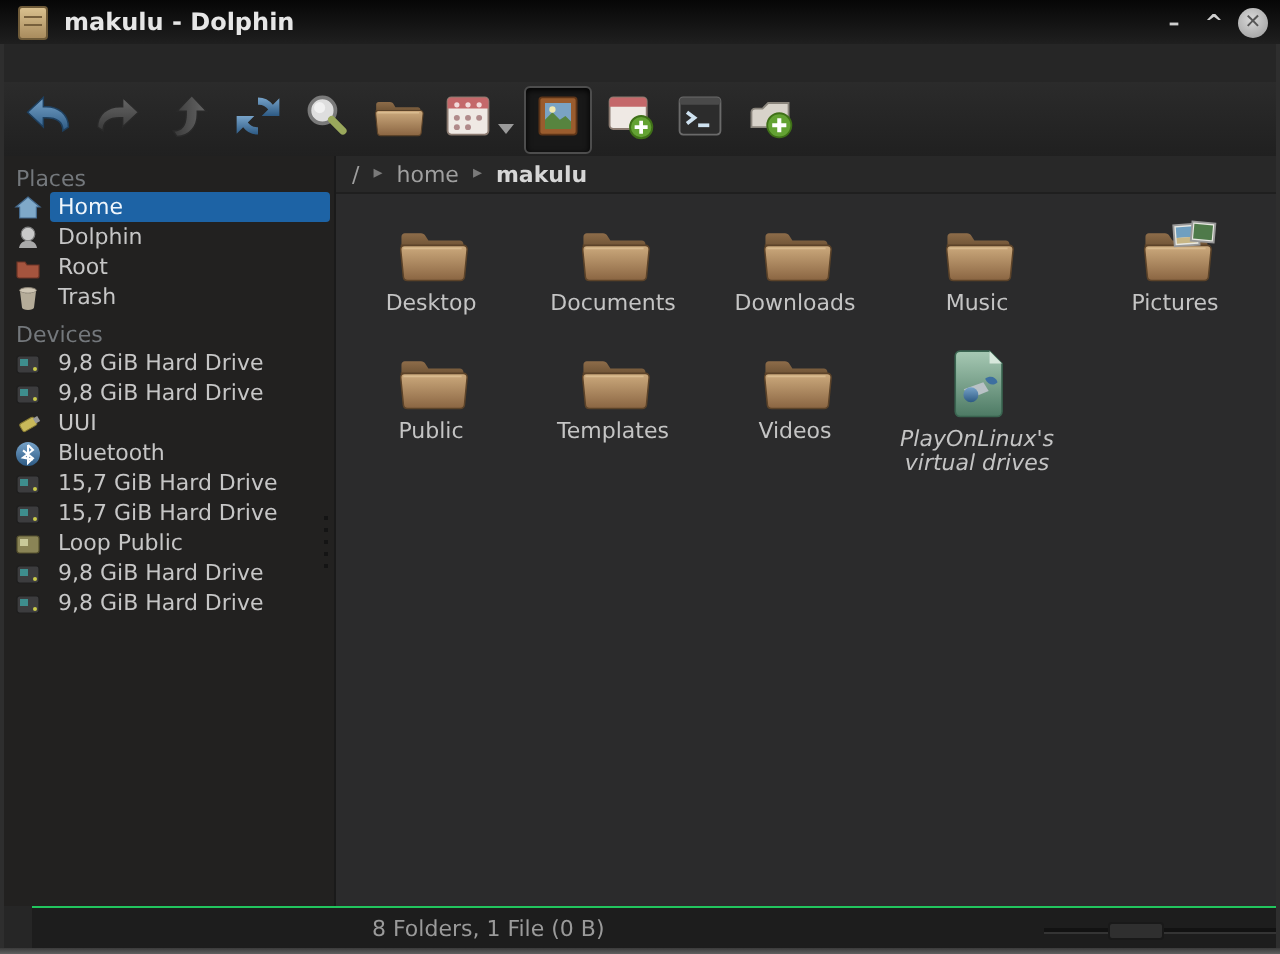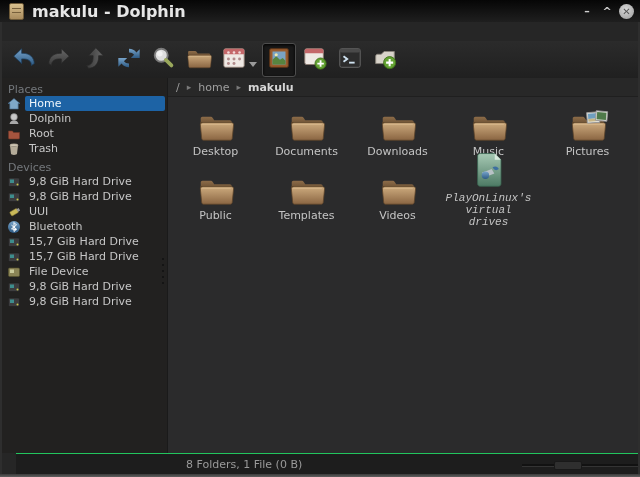--- a/index.html
+++ b/index.html
@@ -7,21 +7,21 @@
     position:relative;width:640px;height:477px;overflow:hidden;
     font-family:"DejaVu Sans","Liberation Sans",sans-serif;
     background:#262626;color:#c8c8c8;font-size:11px;
   }
   
   .titlebar{position:absolute;left:0;top:0;width:640px;height:22px;
     background:linear-gradient(#060606,#1f1f1f);display:flex;align-items:center;}
   .titlebar .app-icon{width:13px;height:15px;margin:0 8px 0 9px;border-radius:2px;
     background:linear-gradient(#d9c08e,#a98c5e);border:1px solid #6e5a38;position:relative;}
   .titlebar .app-icon:before{content:"";position:absolute;left:2px;right:2px;top:4px;height:1px;background:#77603c;box-shadow:0 4px 0 #77603c;}
-  .title-text{color:#e6e6e6;font-weight:bold;font-size:16px;}
+  .title-text{color:#e6e6e6;font-weight:bold;font-size:12px;}
   .win-buttons{position:absolute;right:6px;top:0;height:22px;display:flex;align-items:center;gap:4px;}
   .wbtn{width:16px;height:16px;display:flex;align-items:center;justify-content:center;
     color:#cfcfcf;font-weight:bold;font-size:11px;cursor:default;}
   .wbtn.close{background:radial-gradient(circle at 45% 38%,#d8d8d8,#9a9a9a);border-radius:50%;
     width:15px;height:15px;color:#555;font-size:10px;line-height:15px;}
   
   .menubar{position:absolute;left:0;top:22px;width:640px;height:18px;background:#1e1e1e;
     display:flex;align-items:center;border-bottom:1px solid #181818;}
   .menu-item{color:#9a9a9a;padding:0 11px;height:18px;line-height:18px;}
   .menu-item u{text-decoration:underline;}
@@ -291,21 +291,21 @@
             </span>
             <span class="slabel">15,7 GiB Hard Drive</span>
           </div>
           <div class="side-row">
             <span class="sicon">
               <svg viewBox="0 0 14 14" width="14" height="14" xmlns="http://www.w3.org/2000/svg">
                 <rect x="1.5" y="3" width="11" height="8.5" rx="1.2" fill="#8a8456" stroke="#57522e" stroke-width="0.6"></rect>
                 <rect x="3" y="4.5" width="4" height="3.5" fill="#c9c99a"></rect>
               </svg>
             </span>
-            <span class="slabel">File Device</span>
+            <span class="slabel">Loop Public</span>
           </div>
           <div class="side-row">
             <span class="sicon">
               <svg viewBox="0 0 14 14" width="14" height="14" xmlns="http://www.w3.org/2000/svg">
                 <rect x="1.5" y="3" width="11" height="8.5" rx="1.2" fill="#3c3c3e" stroke="#1e1e1e" stroke-width="0.6"></rect>
                 <rect x="3" y="4.5" width="4" height="3.5" fill="#3e8d8d"></rect>
                 <circle cx="10.5" cy="9.5" r="1" fill="#c9c94a"></circle>
               </svg>
             </span>
             <span class="slabel">9,8 GiB Hard Drive</span>
@@ -421,21 +421,21 @@
             <div class="cell" style="left: 182px; top: 66px;">
               <div class="icn">
                 <svg viewBox="0 0 44 34" width="42" height="33" xmlns="http://www.w3.org/2000/svg">
                   <path d="M6 8.5c0-1 .8-1.8 1.8-1.8h8.4c1 0 1.9.5 2.4 1.4l1.5 2.4h16.4c1.1 0 2 .9 2 2v1.5H6z" fill="url(#gFolderBack)"></path>
  <path d="M5.6 13h32.8c1.2 0 2.1 1 2 2.2l-1.4 14.3c-.1 1-1 1.9-2.1 1.9H9.1c-1.1 0-2-.8-2.1-1.9L5.6 15.2c-.1-1.2.8-2.2 2-2.2z" fill="url(#gFolder)" stroke="#5c4329" stroke-width="0.8"></path>
  <path d="M7 14.6h30.5" stroke="#e8cda2" stroke-width="1" opacity="0.55"></path>
                 </svg>
               </div>
               <div class="lbl">Videos</div>
             </div>
-            <div class="cell" style="left: 273px; top: 48px; font-family: Liberation Mono, monospace;">
+            <div class="cell" style="left: 273px; top: 70px;">
               <div class="icn">
                 <svg viewBox="0 0 36 42" width="32" height="38" xmlns="http://www.w3.org/2000/svg">
                   <path d="M8 2.5h16.5l7 7v27c0 1.6-1.2 2.8-2.8 2.8H8c-1.6 0-2.8-1.2-2.8-2.8V5.3C5.2 3.7 6.4 2.5 8 2.5z" fill="url(#gFile)" stroke="#3a6450" stroke-width="0.9"></path>
       <path d="M24.5 2.5l7 7h-7z" fill="#d7e8dc"></path>
       <path d="M10 24l11-4 3 5-10 4z" fill="#b9c2c6"></path>
       <circle cx="14" cy="27" r="4.2" fill="url(#gBlue)"></circle>
       <path d="M22 18c3-2 6-1 7 2-2 2-5 2-7-2z" fill="#3d6fa0"></path>
                 </svg>
               </div>
               <div class="lbl italic">PlayOnLinux's virtual drives</div>

